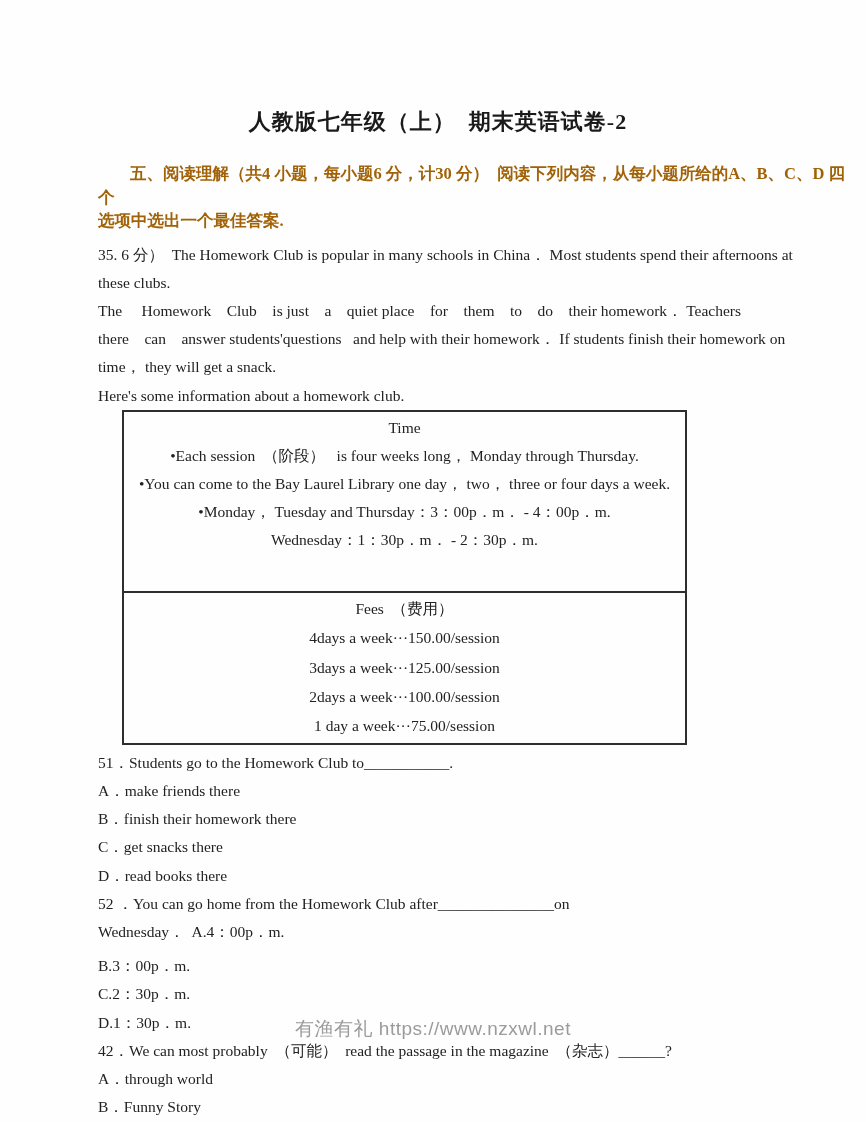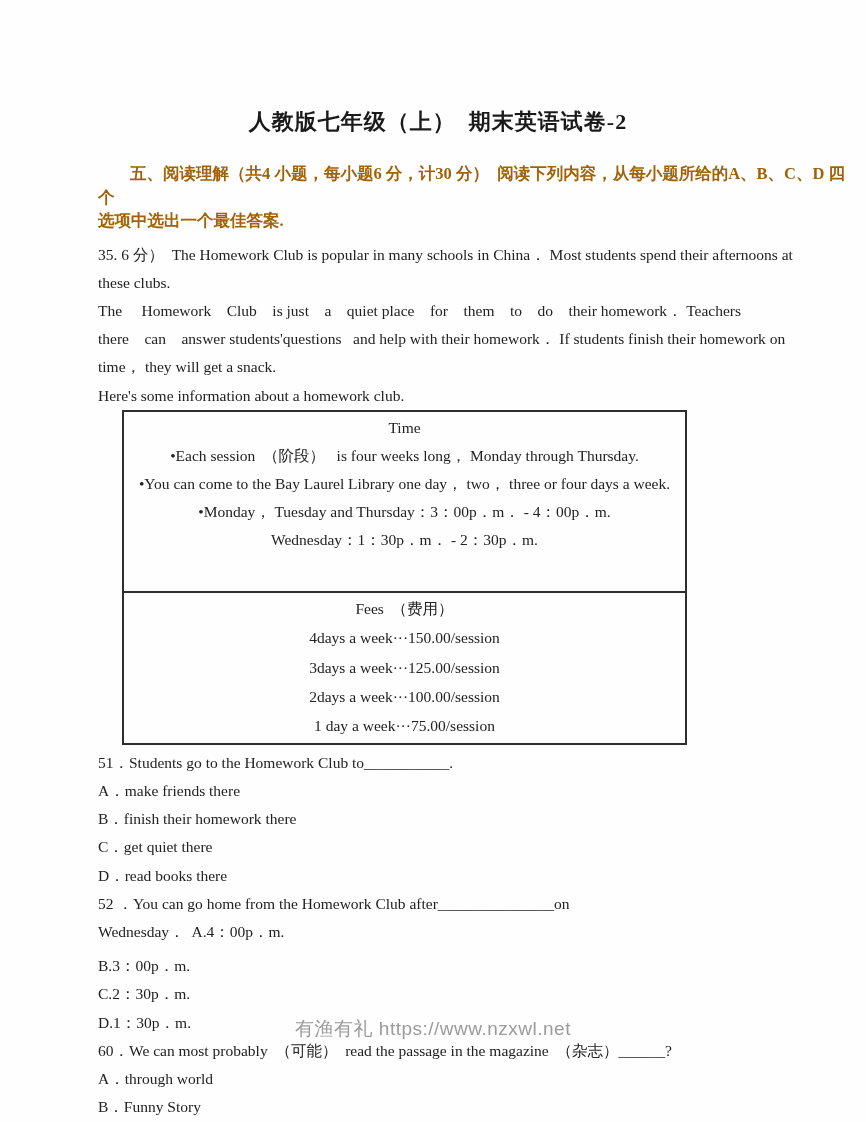--- a/index.html
+++ b/index.html
@@ -101,34 +101,34 @@
         <div class="tline">1 day a week···75.00/session</div>
       </div>
     </div>
 
     <div class="questions">
 
       <div>
         <div class="q-line">51．Students go to the Homework Club to___________.</div>
         <div class="q-line">A．make friends there</div>
         <div class="q-line">B．finish their homework there</div>
-        <div class="q-line">C．get quiet there</div>
+        <div class="q-line">C．get snacks there</div>
         <div class="q-line">D．read books there</div>
       </div>
 
       <div>
         <div class="q-line">52 ．You can go home from the Homework Club after_______________on</div>
         <div class="q-line">Wednesday．  A.4：00p．m.</div>
         <div class="q-line gap-sm">B.3：00p．m.</div>
         <div class="q-line">C.2：30p．m.</div>
         <div class="q-line">D.1：30p．m.</div>
       </div>
 
       <div>
-        <div class="q-line">60．We can most probably  （可能）  read the passage in the magazine  （杂志）______?</div>
+        <div class="q-line">42．We can most probably  （可能）  read the passage in the magazine  （杂志）______?</div>
         <div class="q-line">A．through world</div>
         <div class="q-line">B．Funny Story</div>
         <div class="q-line">C．Students'World</div>
         <div class="q-line">D．Shopping Street.</div>
       </div>
 
     </div>
   </div>
 
   <div class="watermark">有渔有礼 https://www.nzxwl.net</div>

